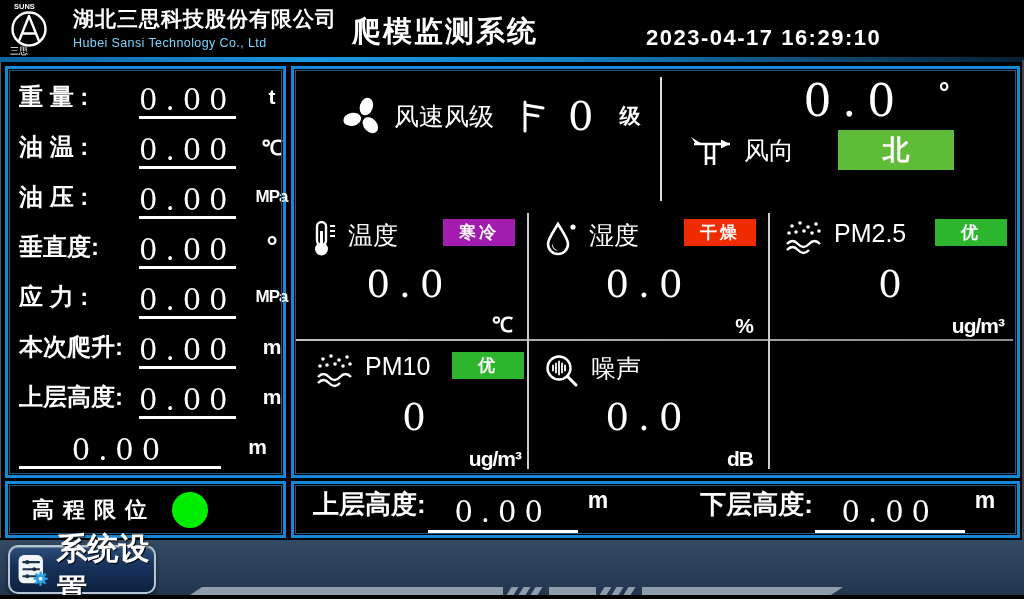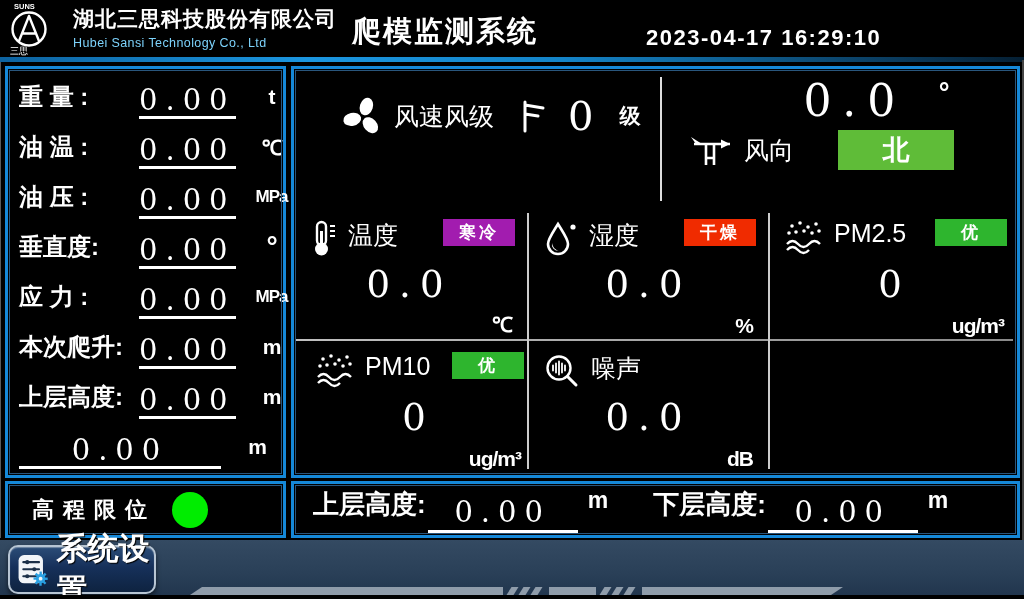--- a/index.html
+++ b/index.html
@@ -65,21 +65,21 @@
   .tile-icon { flex:none; }
   .tile-name { font-size:25px; margin-left:10px; }
   .tile-badge { margin-left:auto; min-width:72px; padding:0 4px; height:27px; line-height:27px;
     text-align:center; font-size:17px; font-weight:bold; letter-spacing:3px; }
   .tile-value { text-align:center; font-family:"DejaVu Serif", serif; font-size:37px;
     letter-spacing:9px; margin-top:14px; }
   .tile-unit { position:absolute; right:13px; bottom:0px; font-size:21px; font-weight:bold; letter-spacing:-1px; }
   
   .levels-box { left:291px; top:481px; width:729px; height:57px; display:flex; align-items:center; }
   .level-group { display:flex; align-items:flex-start; }
-  .lg1 { margin-left:19px; } .lg2 { margin-left:46px; }
+  .lg1 { margin-left:19px; } .lg2 { margin-left:93px; }
   .level-label { font-size:26px; font-weight:bold; }
   .level-val { width:150px; border-bottom:3px solid #fff; text-align:center;
     font-family:"DejaVu Serif", serif; font-size:29px; letter-spacing:8px; margin:8px 0 0 2px; padding-bottom:1px; }
   .level-unit { font-size:23px; font-weight:bold; margin-left:10px; letter-spacing:-1px; }
   
   .footer { position:absolute; left:0; top:540px; width:100%; height:59px;
     background:linear-gradient(180deg,#344a62 0%,#2a4058 55%,#20344c 100%); }
   .footer-black { position:absolute; left:0; bottom:0; width:100%; height:4px; background:#000; }
   .settings-btn { position:absolute; left:8px; top:5px; width:148px; height:49px;
     border:2px solid #b7c5d3; border-radius:10px;

